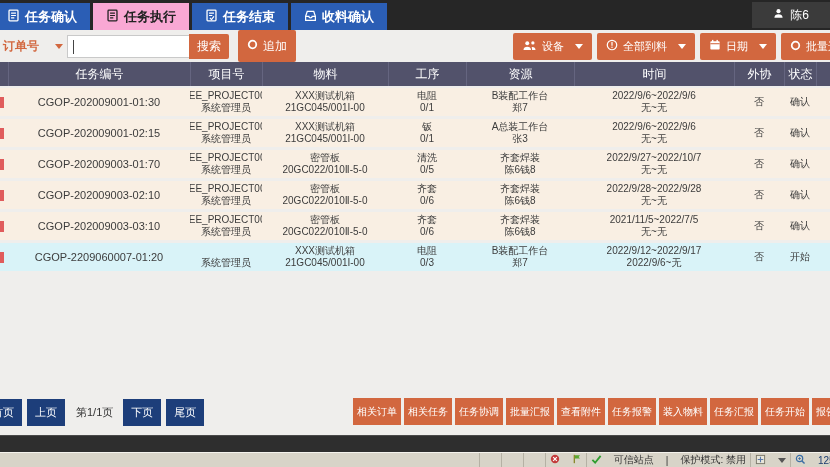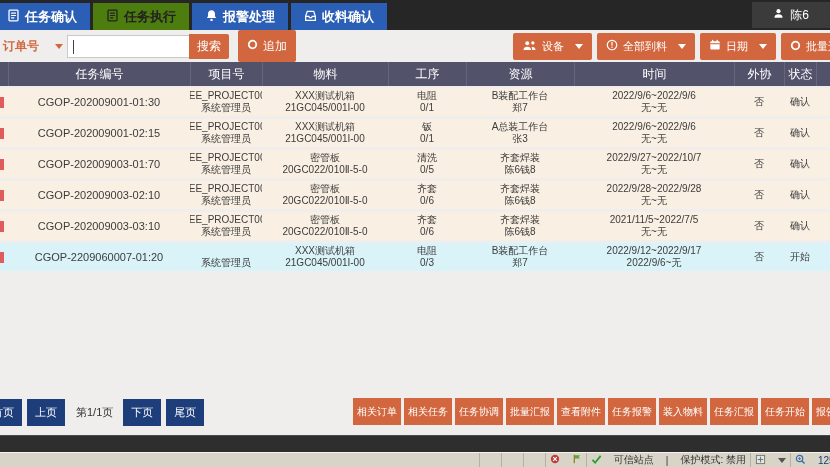--- a/index.html
+++ b/index.html
@@ -6,21 +6,21 @@
   html,body { width:830px; height:467px; overflow:hidden; position:relative;
     font-family:"Liberation Sans","DejaVu Sans",sans-serif; background:#efeeec; }
 
   
   .tabbar { position:absolute; top:0; left:0; right:0; height:30px;
     background:var(--tabbar-dark,#262626); display:flex; align-items:flex-end; }
   .tab { height:27px; display:flex; align-items:center; gap:5px; padding:0 13px;
     background:var(--tab-blue,#2b5eb5); color:#fff; font-size:13px; font-weight:bold;
     margin-right:3px; cursor:pointer; white-space:nowrap; }
   .tab:first-child { margin-left:-6px; }
-  .tab.active { background:#4d7c0f; color:#222; }
+  .tab.active { background:#f9a8d4; color:#222; }
   .userchip { position:absolute; right:0; top:2px; height:26px; background:#3b3b3b;
     color:#fff; display:flex; align-items:center; gap:6px; padding:0 21px; font-size:12px; }
 
   
   .toolbar { position:absolute; top:30px; left:0; right:0; height:32px;
     display:flex; align-items:center; padding-left:3px; }
   .order-dd { color:var(--accent-orange,#d2673f); font-size:12px; font-weight:bold;
     display:flex; align-items:center; gap:16px; margin-right:4px; cursor:pointer; }
   .caret { width:0; height:0; border-left:4px solid transparent;
     border-right:4px solid transparent; border-top:5px solid currentColor; }
@@ -94,24 +94,25 @@
   </div>
   <div class="tab active">
     <span><svg width="13" height="13" viewBox="0 0 16 16">
           <rect x="2.5" y="1.5" width="11" height="13" rx="1" fill="none" stroke="currentColor" stroke-width="1.6"></rect>
           <path d="M5 5h6M5 8h6M5 11h4" stroke="currentColor" stroke-width="1.4" fill="none"></path>
         </svg></span>
     <span>任务执行</span>
   </div>
   <div class="tab">
     <span><svg width="13" height="13" viewBox="0 0 16 16">
-          <path d="M8 1.5c2.6 0 4.3 1.9 4.3 4.5v2.8l1.4 2.4H2.3l1.4-2.4V6c0-2.6 1.7-4.5 4.3-4.5z" fill="currentColor"></path>
-          <circle cx="8" cy="13.4" r="1.5" fill="currentColor"></circle>
-        </svg></span>
-    <span>报警处理</span>
+          <rect x="2.5" y="1.5" width="11" height="13" rx="1" fill="none" stroke="currentColor" stroke-width="1.6"></rect>
+          <path d="M5 5h6M5 8h4" stroke="currentColor" stroke-width="1.4" fill="none"></path>
+          <path d="M6 11l2 2 3-4" stroke="currentColor" stroke-width="1.4" fill="none"></path>
+        </svg></span>
+    <span>任务结束</span>
   </div>
   <div class="tab">
     <span><svg width="13" height="13" viewBox="0 0 16 16">
           <path d="M2 9l2-6h8l2 6v5H2z" fill="none" stroke="currentColor" stroke-width="1.5"></path>
           <path d="M2 9h4c0 1.2 1 2 2 2s2-.8 2-2h4" stroke="currentColor" fill="none" stroke-width="1.5"></path>
         </svg></span>
     <span>收料确认</span>
   </div>
   <div class="userchip">
     <span><svg width="11" height="11" viewBox="0 0 16 16">

